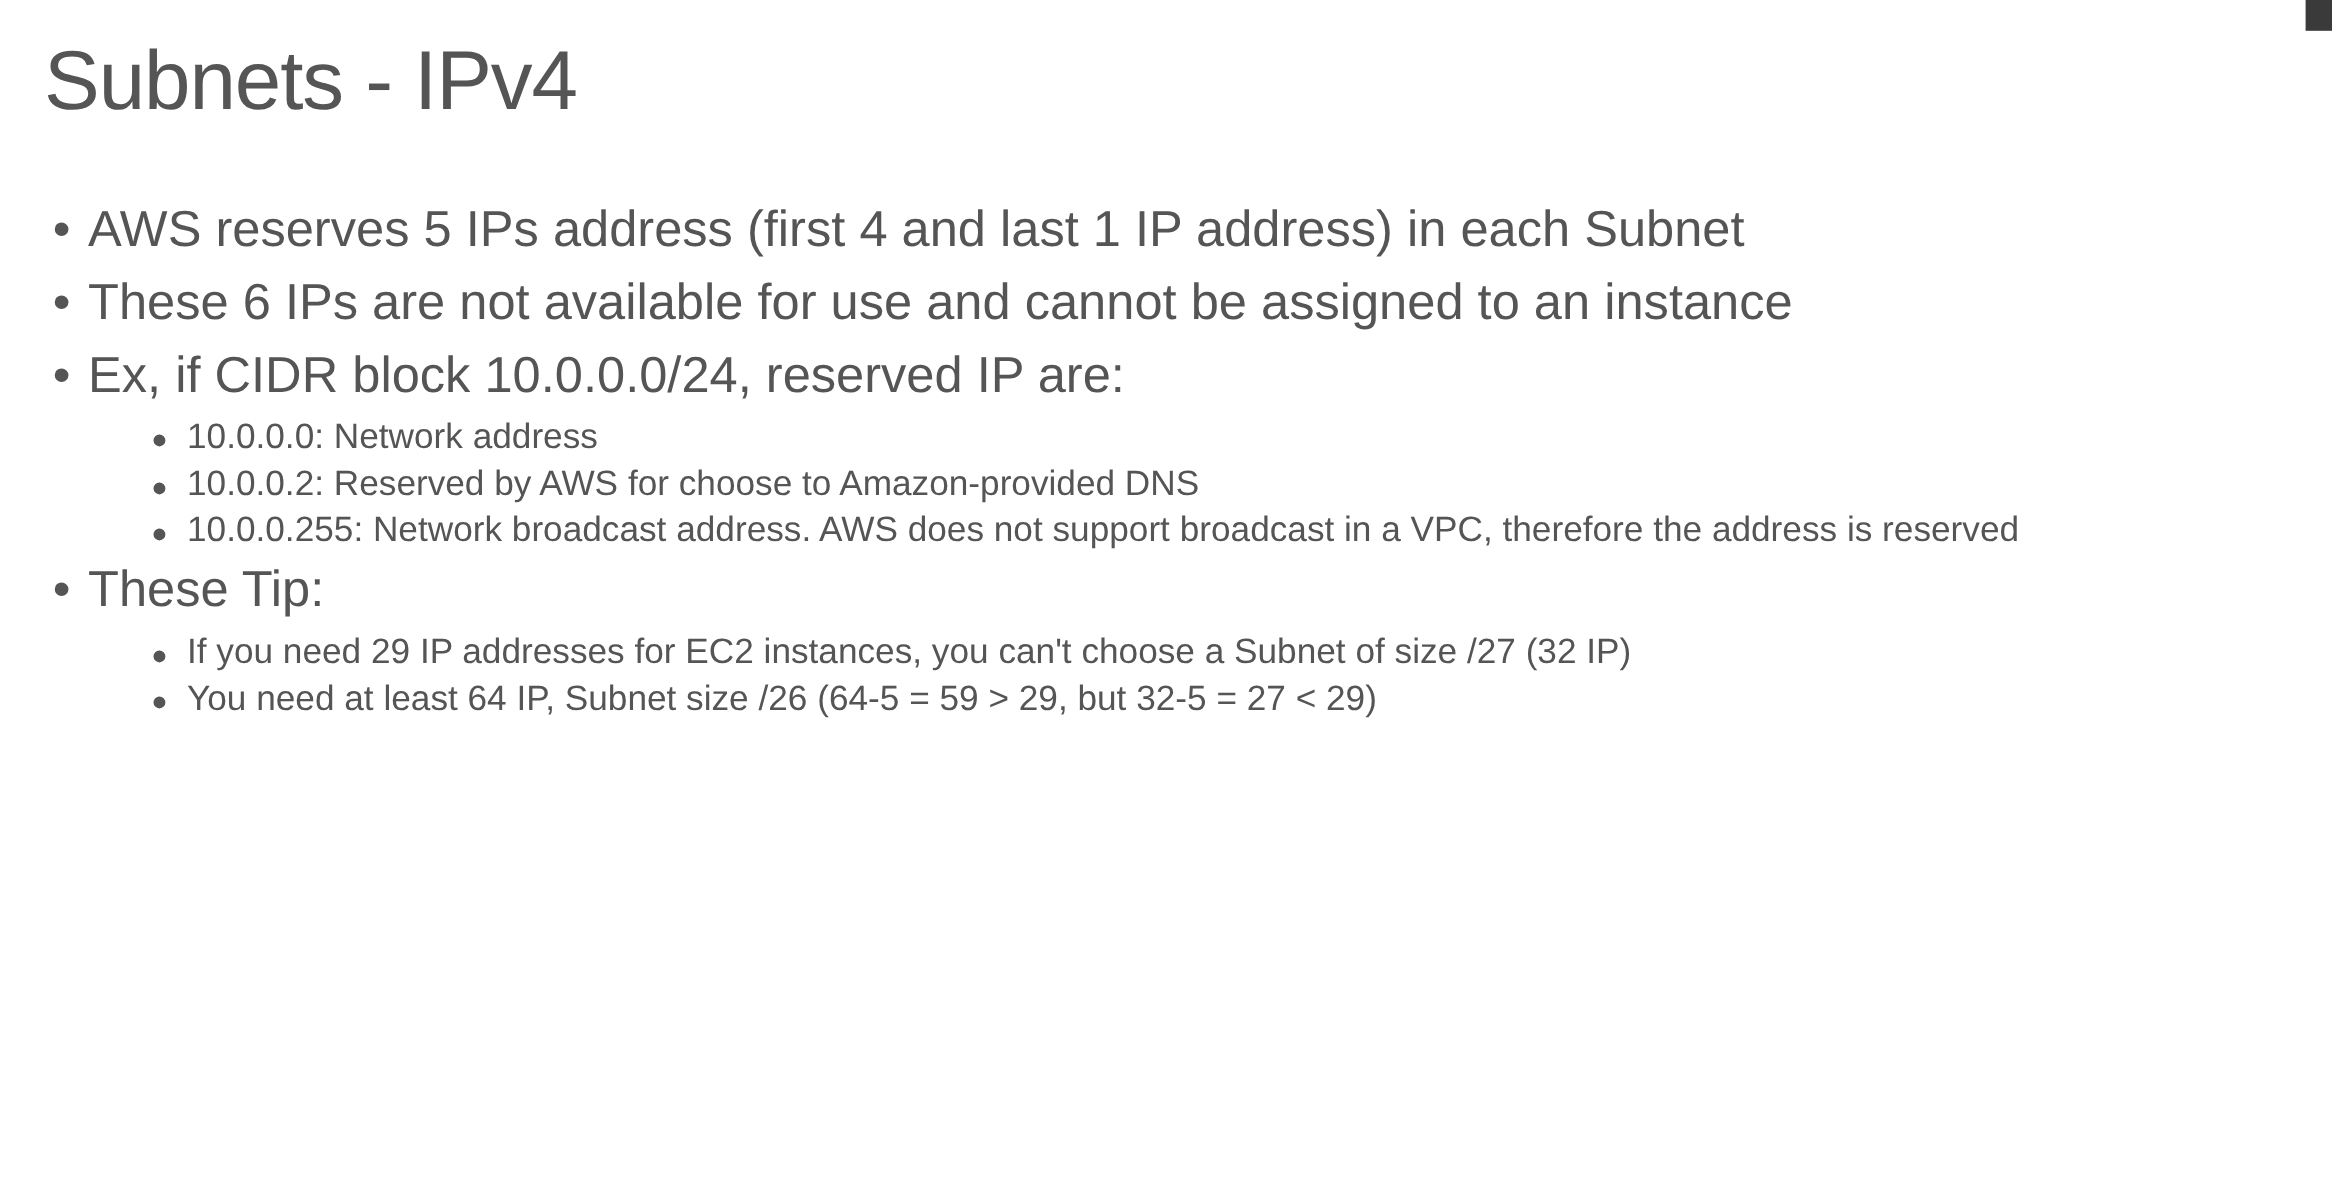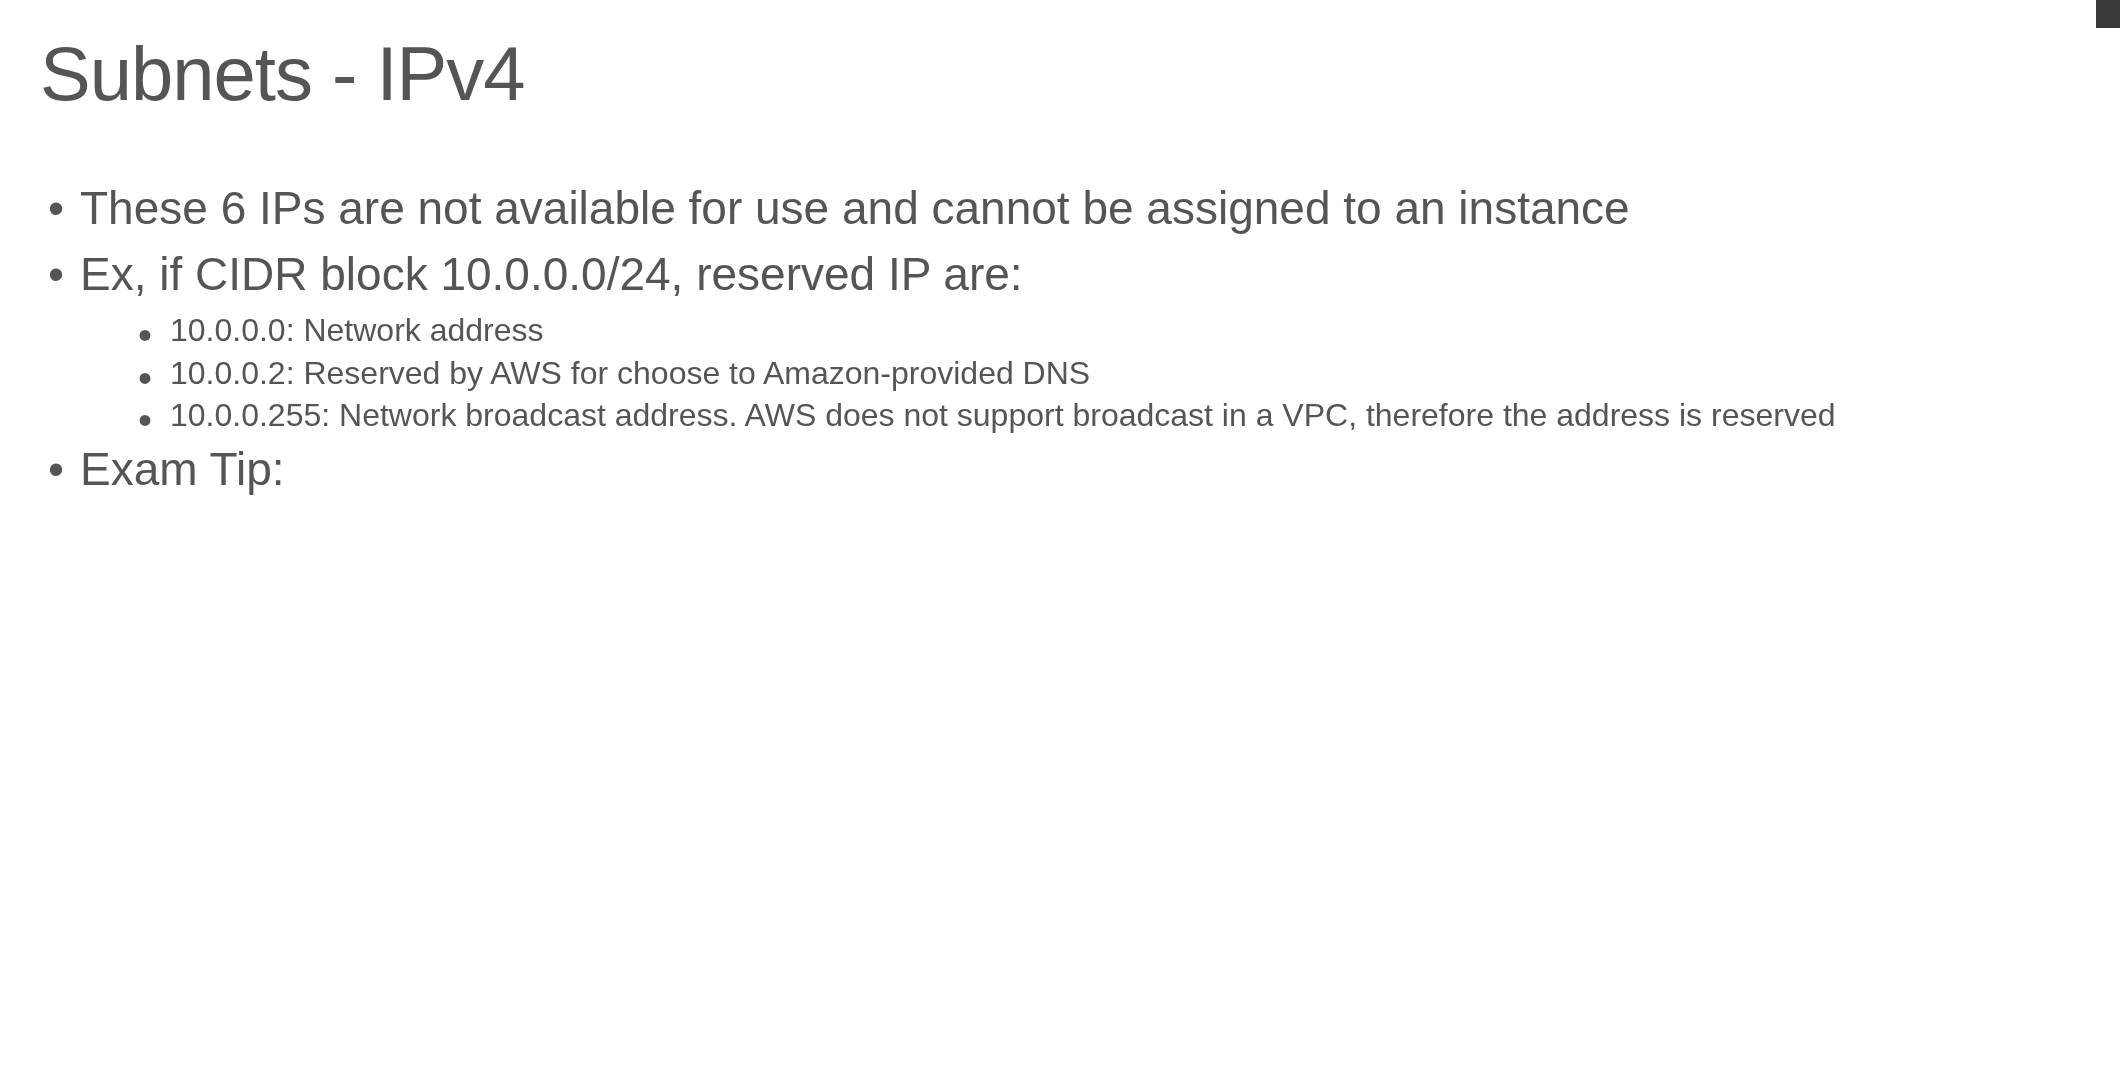--- a/index.html
+++ b/index.html
@@ -77,26 +77,33 @@
   </style>
 </head>
 <body>
 
 <div class="corner-mark"></div>
 
 <h1 class="title">Subnets - IPv4</h1>
 
 <ul class="outer">
   <li>
+    <span>AWS reserves 5 IPs address (first 4 and last 1 IP address) in each Subnet</span>
+  </li>
+  <li>
     <span>These 6 IPs are not available for use and cannot be assigned to an instance</span>
   </li>
   <li>
     <span>Ex, if CIDR block 10.0.0.0/24, reserved IP are:</span>
     <ul class="inner">
       <li><span>10.0.0.0: Network address</span></li>
       <li><span>10.0.0.2: Reserved by AWS for choose to Amazon-provided DNS</span></li>
       <li><span>10.0.0.255: Network broadcast address. AWS does not support broadcast in a VPC, therefore the address is reserved</span></li>
     </ul>
   </li>
   <li>
-    <span>Exam Tip:</span>
+    <span>These Tip:</span>
+    <ul class="inner">
+      <li><span>If you need 29 IP addresses for EC2 instances, you can't choose a Subnet of size /27 (32 IP)</span></li>
+      <li><span>You need at least 64 IP, Subnet size /26 (64-5 = 59 &gt; 29, but 32-5 = 27 &lt; 29)</span></li>
+    </ul>
   </li>
 </ul>
 
 </body></html>

